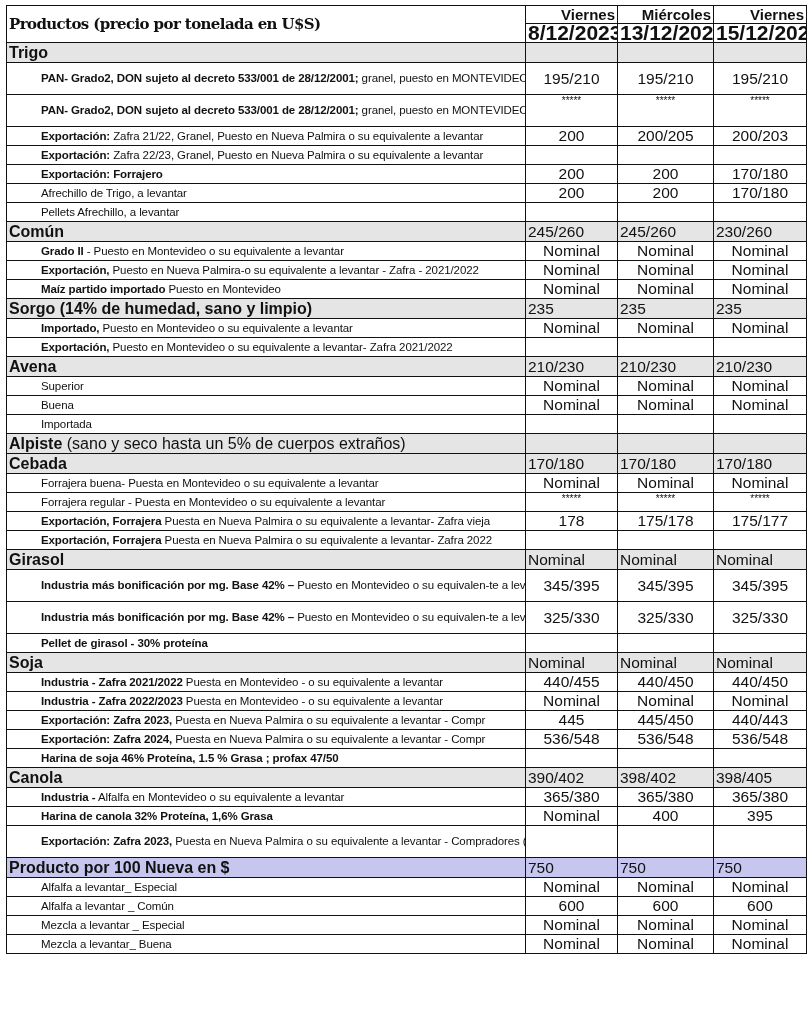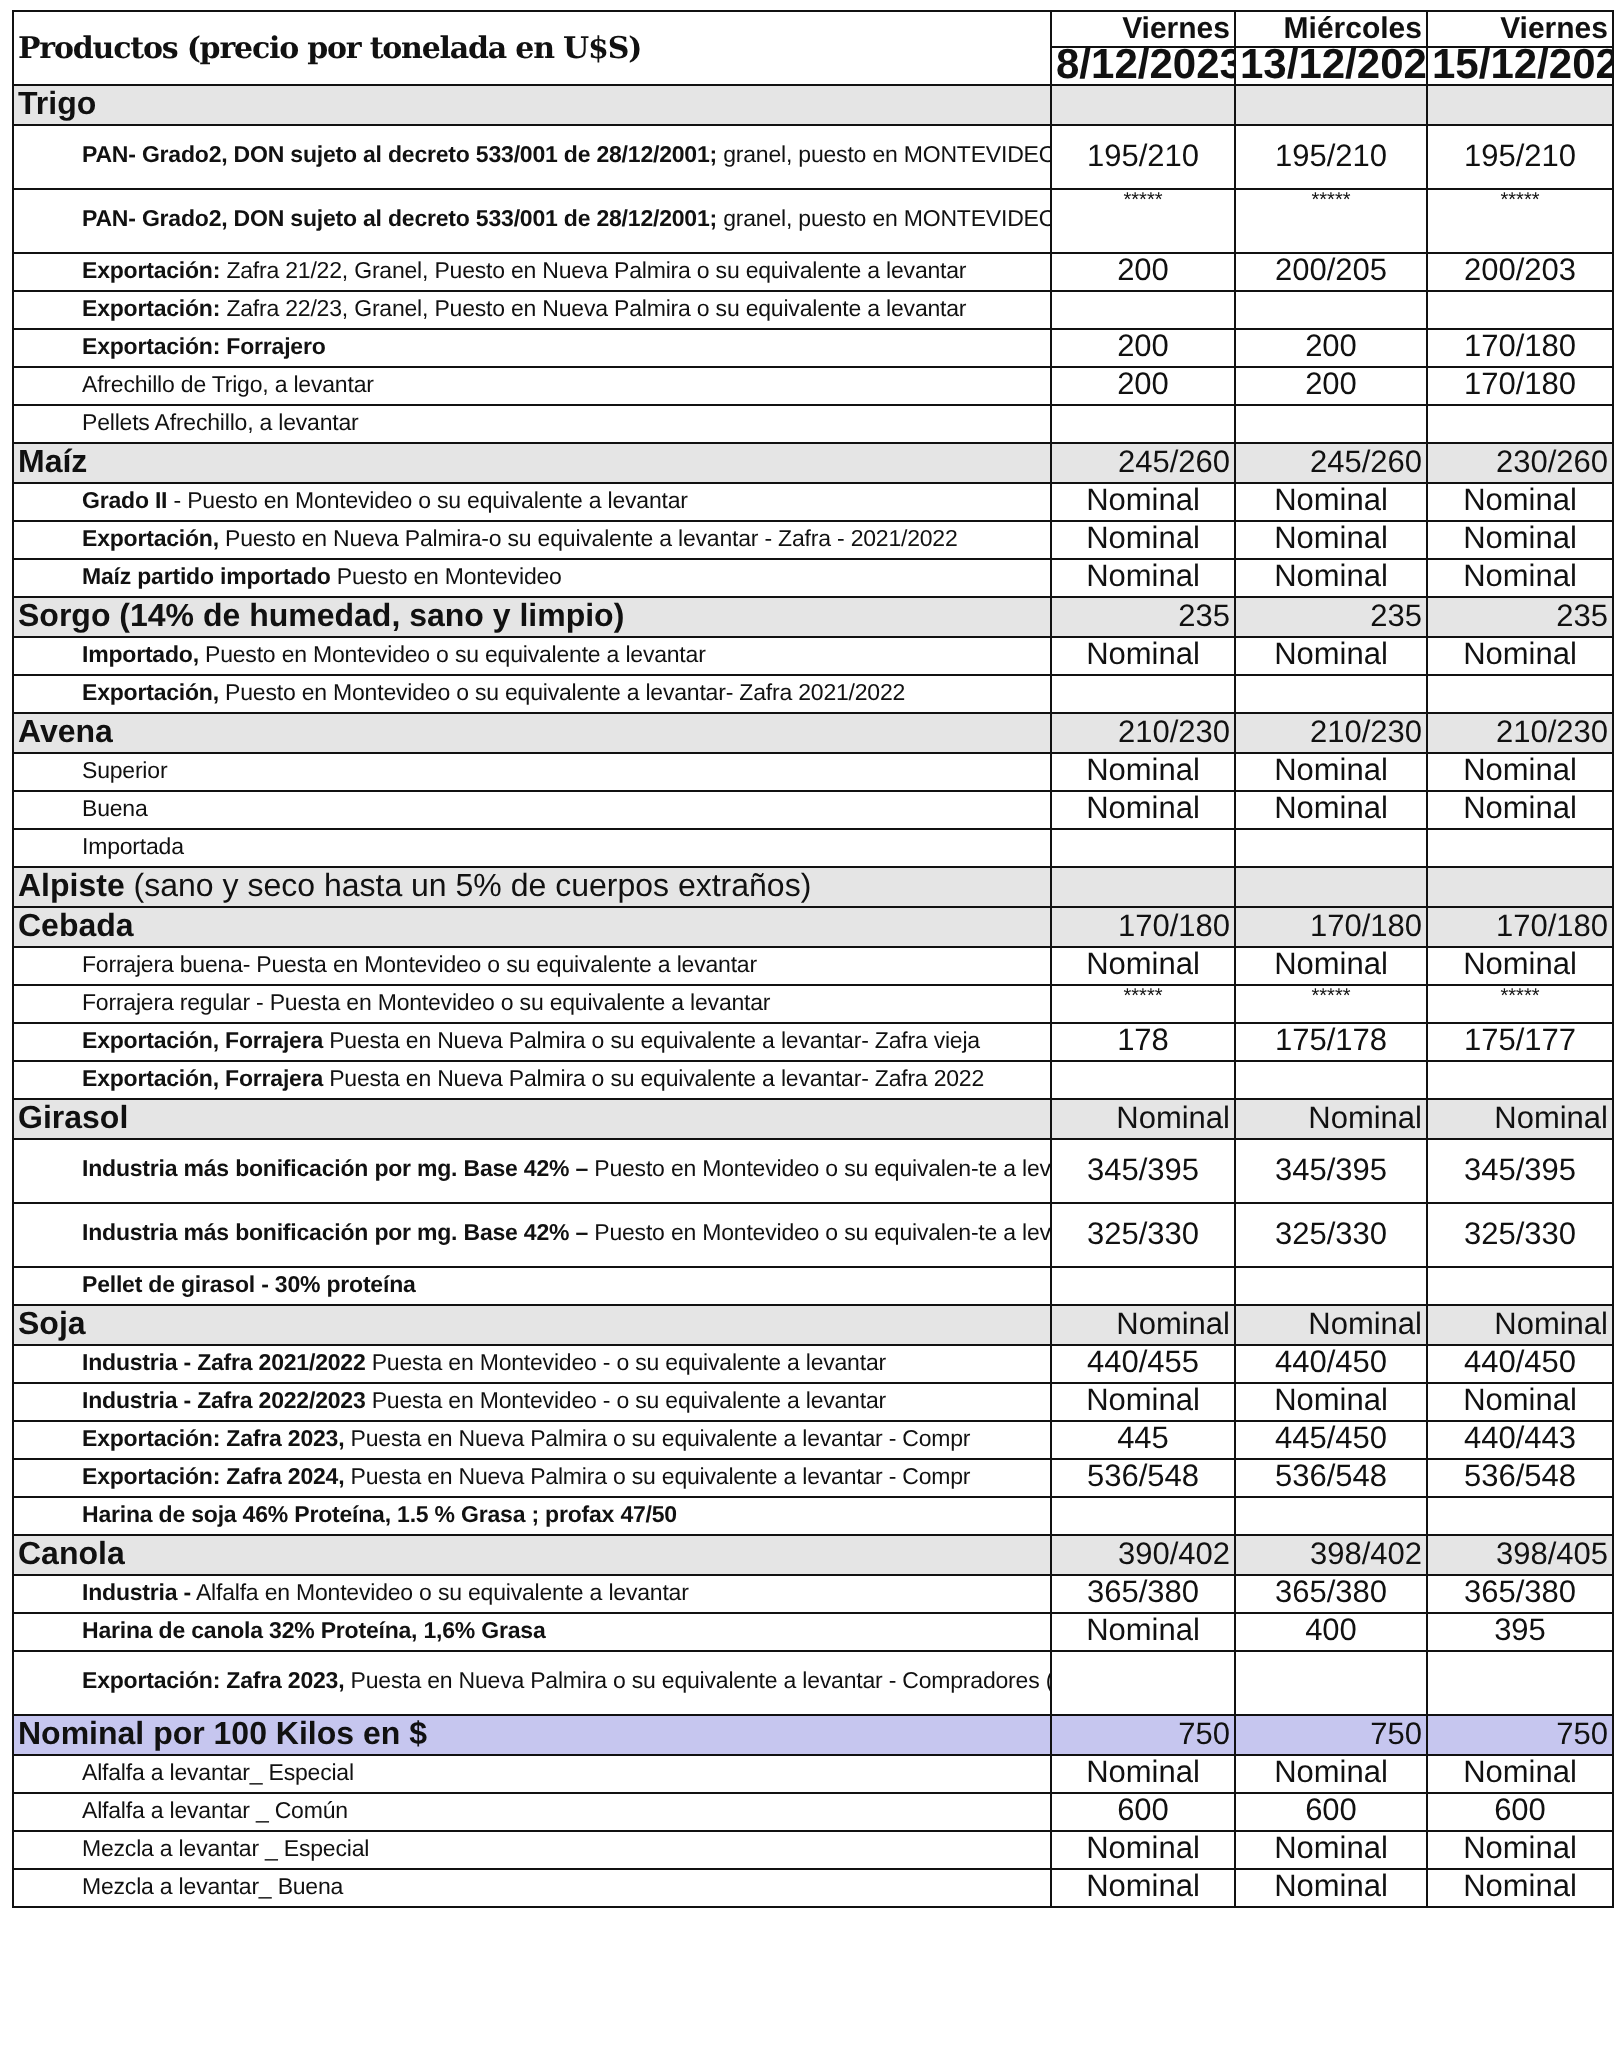--- a/index.html
+++ b/index.html
@@ -28,21 +28,21 @@
     text-align: left; vertical-align: middle;
     letter-spacing: -0.6px;
     padding-left: 2px;
   }
   .day-cell { font-size: 15px; font-weight: bold; text-align: right; height: 17px; line-height: 17px; }
   .date-cell { font-size: 21px; font-weight: bold; text-align: right; height: 18px; line-height: 18px; }
   tr.section td { background: #e5e5e5; }
   tr.section.dark td { background: #c6c6ef; }
   tr.section td.label { font-size: 16px; font-weight: bold; height: 19px; line-height: 19px; }
   tr.section td.label .note { font-weight: normal; }
-  tr.section td.val { font-size: 15.5px; text-align: right; }
+  tr.section td.val { font-size: 15.5px; text-align: left; }
   tr.item td.label { font-size: 11.5px; height: 18px; line-height: 13px; letter-spacing: -0.1px; }
   tr.item.two td.label { height: 31px; white-space: normal; }
   tr.item td.val { font-size: 15.5px; text-align: center; vertical-align: middle; }
   tr.item td.val.stars { font-size: 10px; vertical-align: top; padding-top: 2px; }
   .b { font-weight: bold; margin-left: 32px; }
 </style>
 </head>
 <body>
 
 <table id="tbl">
@@ -108,21 +108,21 @@
         <td class="val">200</td>
         <td class="val">170/180</td>
       </tr>
       <tr class="item">
         <td class="label"><span class="b"></span><span class="">Pellets Afrechillo, a levantar</span></td>
         <td class="val"></td>
         <td class="val"></td>
         <td class="val"></td>
       </tr>
       <tr class="section">
-        <td class="label"><span class="">Maíz</span><span class="note"></span></td>
+        <td class="label"><span class="">Común</span><span class="note"></span></td>
         <td class="val">245/260</td>
         <td class="val">245/260</td>
         <td class="val">230/260</td>
       </tr>
       <tr class="item">
         <td class="label"><span class="b">Grado II</span><span class=""> - Puesto en Montevideo o su equivalente a levantar</span></td>
         <td class="val">Nominal</td>
         <td class="val">Nominal</td>
         <td class="val">Nominal</td>
       </tr>
@@ -294,21 +294,21 @@
         <td class="val">400</td>
         <td class="val">395</td>
       </tr>
       <tr class="item two">
         <td class="label"><span class="b">Exportación: Zafra 2023,</span><span class=""> Puesta en Nueva Palmira o su equivalente a levantar - Compradores (prox. Cosecha)</span></td>
         <td class="val"></td>
         <td class="val"></td>
         <td class="val"></td>
       </tr>
       <tr class="section dark">
-        <td class="label"><span class="">Nominal por 100 Kilos en $</span><span class="note"></span></td>
+        <td class="label"><span class="">Producto por 100 Nueva en $</span><span class="note"></span></td>
         <td class="val">750</td>
         <td class="val">750</td>
         <td class="val">750</td>
       </tr>
       <tr class="item">
         <td class="label"><span class="b"></span><span class="">Alfalfa a levantar_ Especial</span></td>
         <td class="val">Nominal</td>
         <td class="val">Nominal</td>
         <td class="val">Nominal</td>
       </tr>

